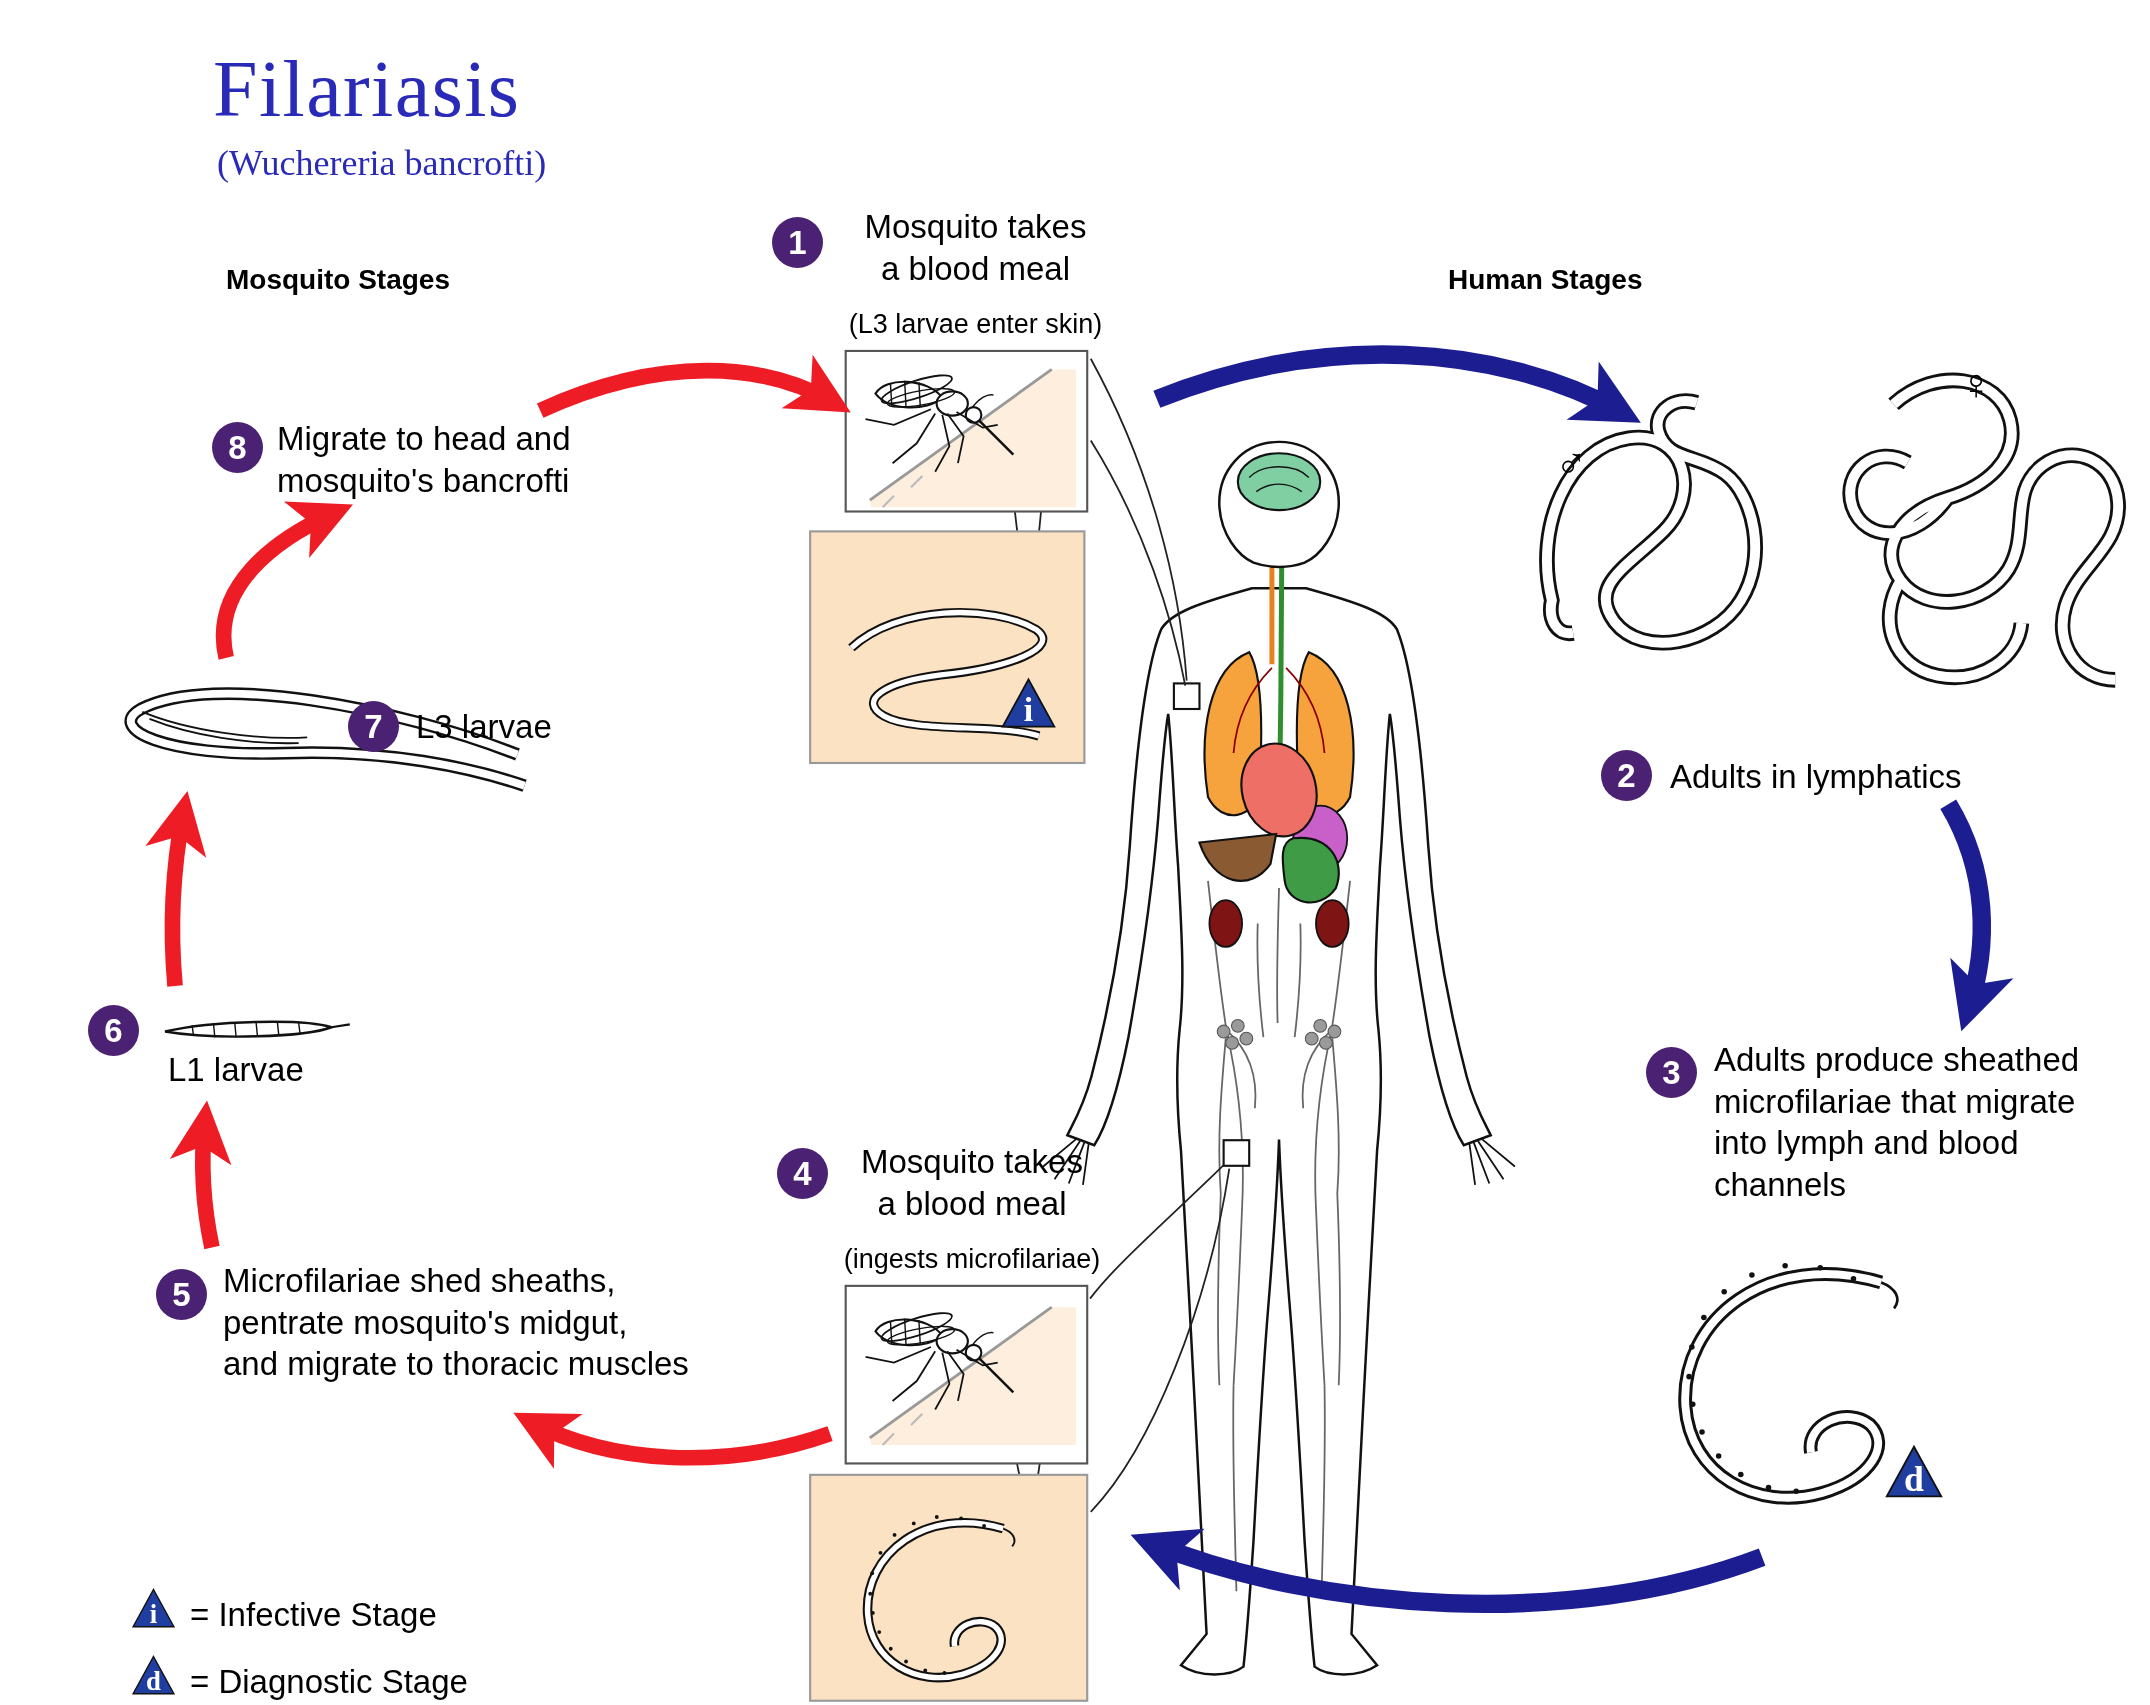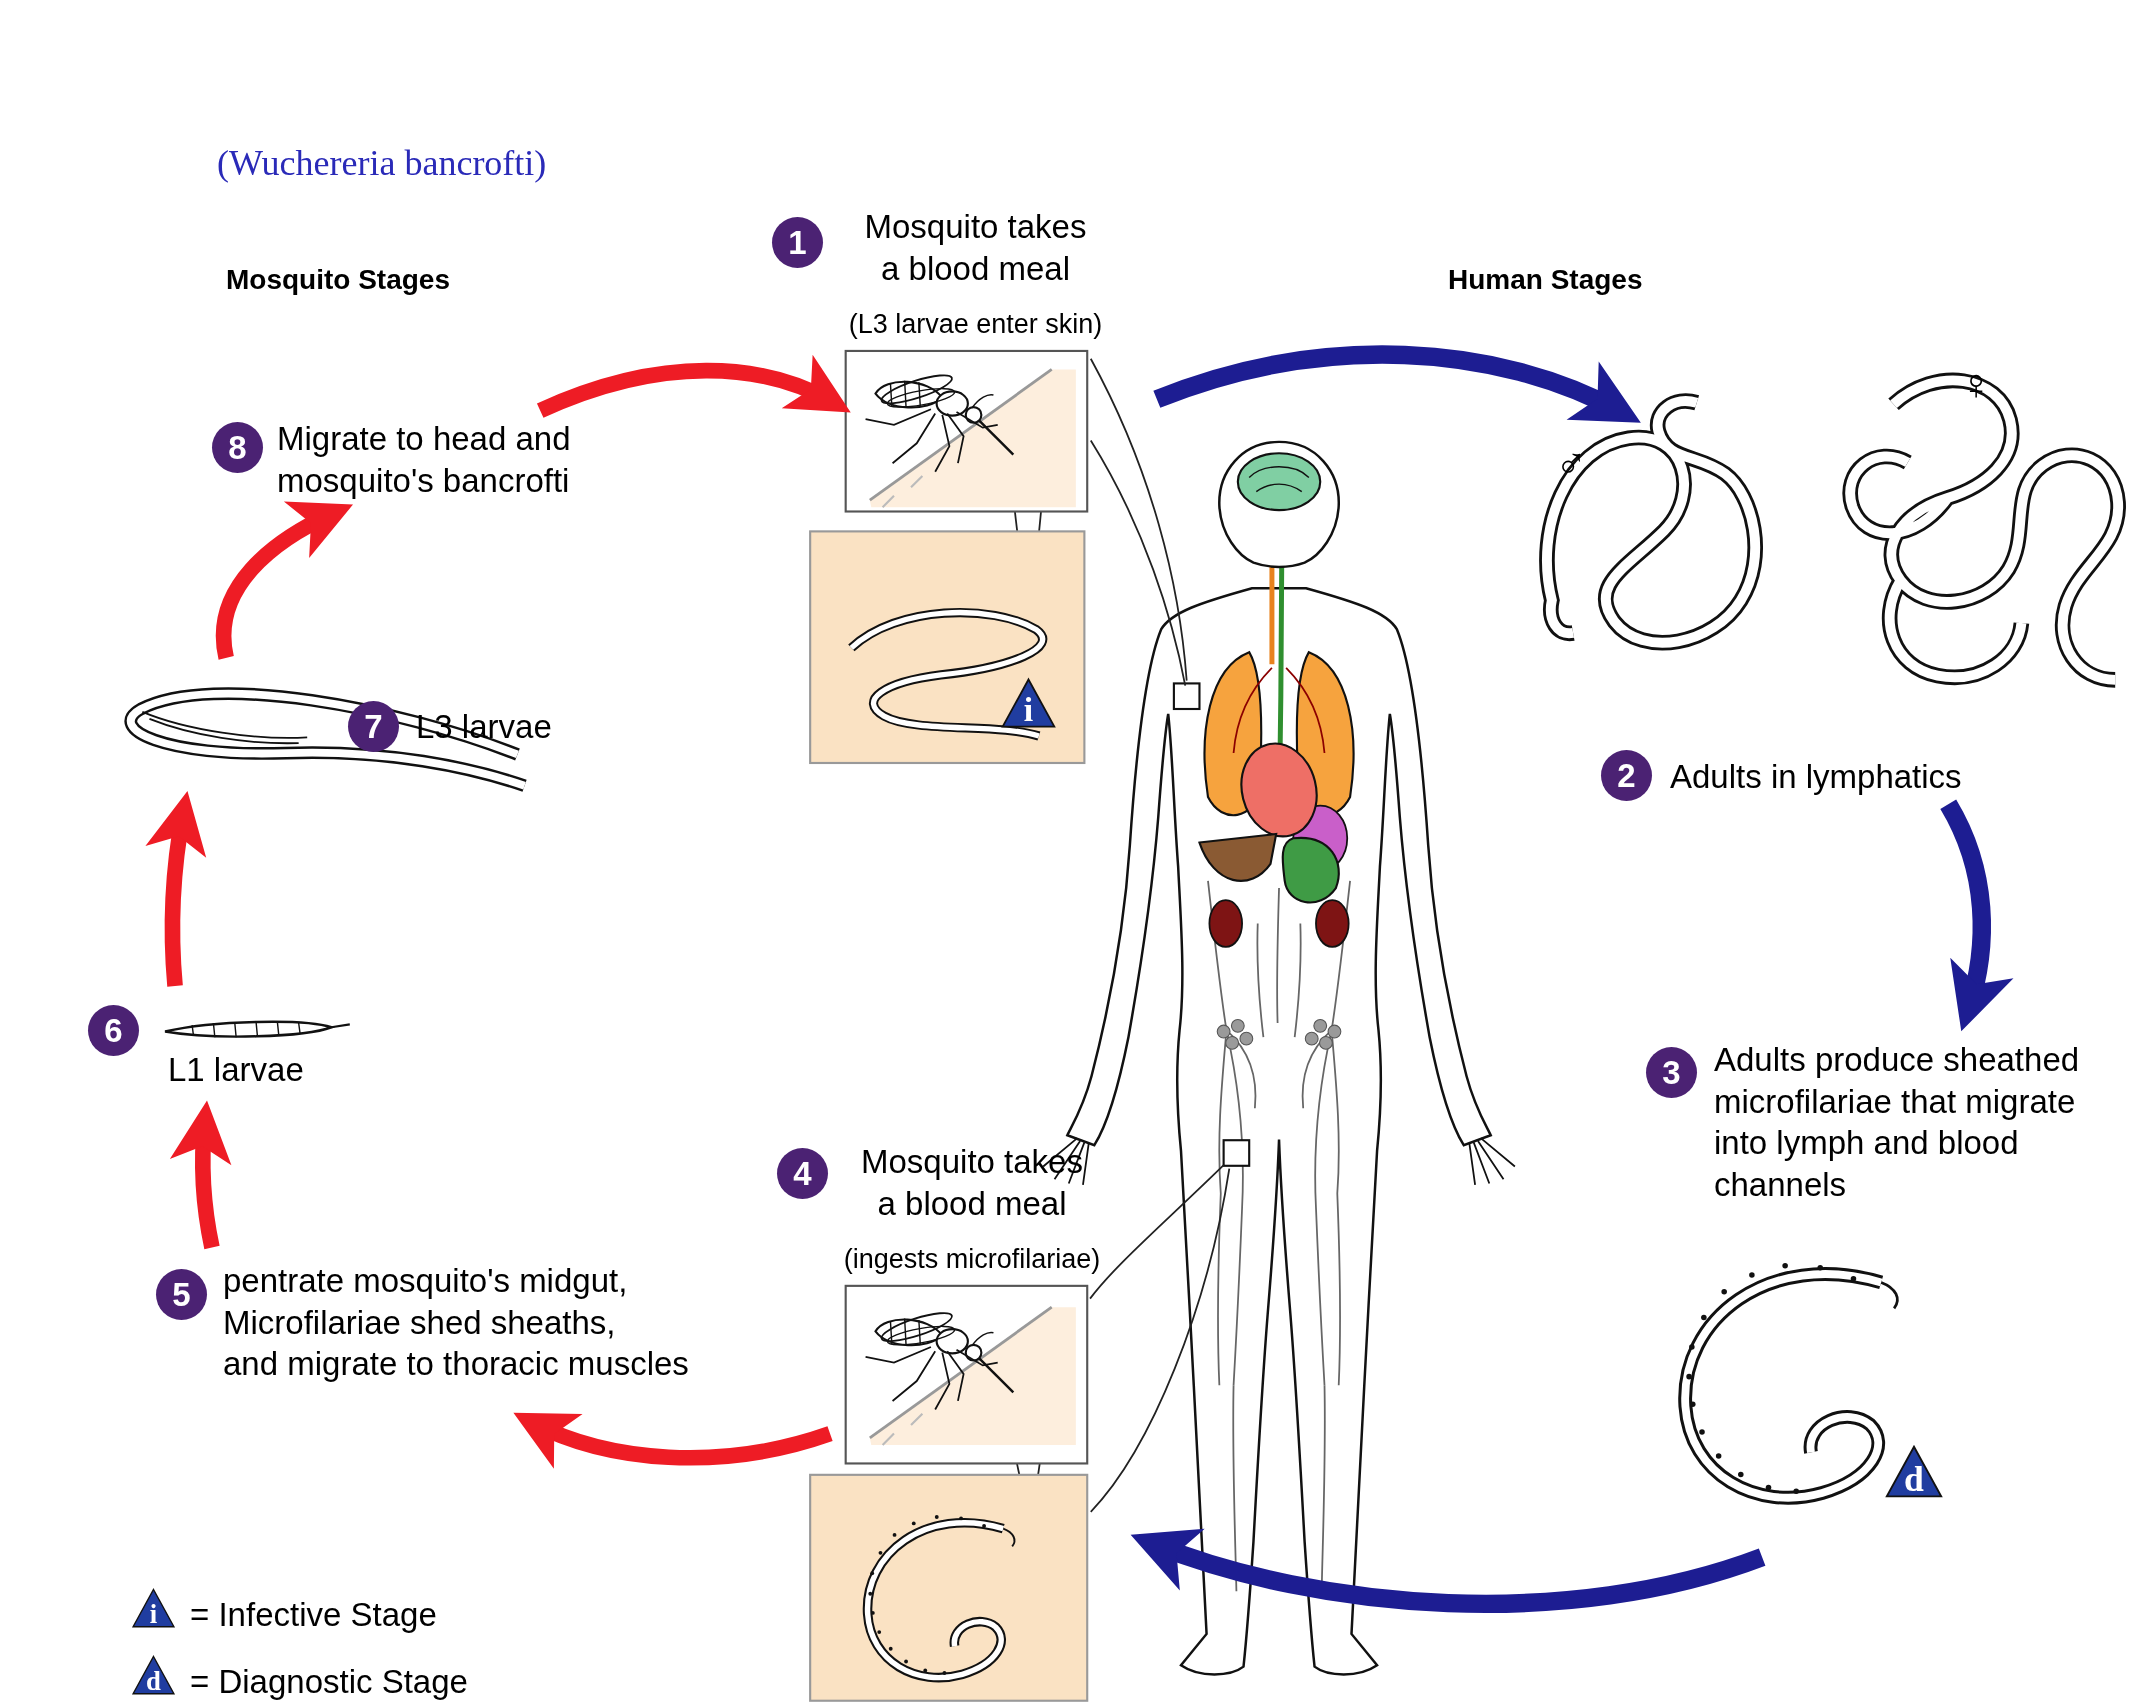--- a/index.html
+++ b/index.html
@@ -177,20 +177,21 @@
       <path d="M1168,2018 C1015,2072 855,2058 748,2002" marker-end="url(#ah-red)"></path>
     </g>
 
     <g stroke="#1d1d92" stroke-width="26" fill="none">
       <path d="M1628,562 C1860,468 2108,484 2282,580" marker-end="url(#ah-blue)"></path>
       <path d="M2742,1132 C2798,1225 2800,1330 2770,1422" marker-end="url(#ah-blue)"></path>
       <path d="M2480,2192 C2210,2295 1858,2268 1620,2172" marker-end="url(#ah-blue)"></path>
     </g>
   </svg>
 
+  <div class="abs" id="title" style="left:213px;top:44px;">Filariasis</div>
   <div class="abs" id="subtitle" style="left:217px;top:142px;">(Wuchereria bancrofti)</div>
 
   <div class="abs header" style="left:226px;top:264px;">Mosquito Stages</div>
   <div class="abs header" style="left:1448px;top:264px;">Human Stages</div>
 
   <div class="abs badge" style="left:772px;top:217px;">
     <span>1</span>
   </div>
   <div class="abs stage-text center" style="left:830px;top:206px;width:291px;">
     <div>Mosquito takes</div>
@@ -213,22 +214,22 @@
 
   <div class="abs badge" style="left:88px;top:1005px;">
     <span>6</span>
   </div>
   <div class="abs stage-text" style="left:168px;top:1049px;text-align:right;">L1 larvae</div>
 
   <div class="abs badge" style="left:156px;top:1269px;">
     <span>5</span>
   </div>
   <div class="abs stage-text" style="left:223px;top:1260px;">
+    <div>Microfilariae shed sheaths,</div>
     <div>pentrate mosquito's midgut,</div>
-    <div>Microfilariae shed sheaths,</div>
     <div>and migrate to thoracic muscles</div>
   </div>
 
   <div class="abs badge" style="left:777px;top:1148px;">
     <span>4</span>
   </div>
   <div class="abs stage-text center" style="left:830px;top:1141px;width:284px;">
     <div>Mosquito takes</div>
     <div>a blood meal</div>
     <div class="note">(ingests microfilariae)</div>

